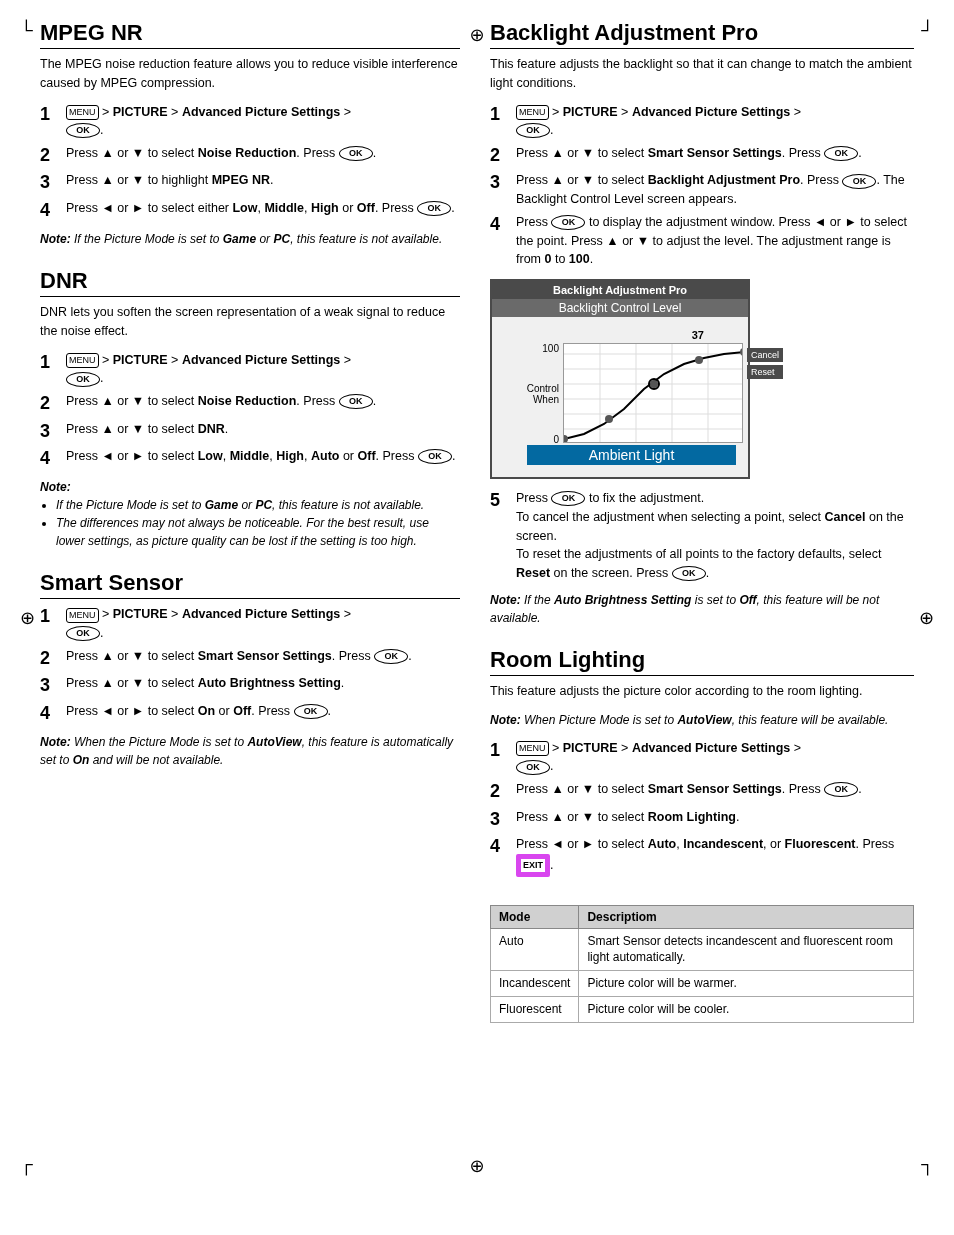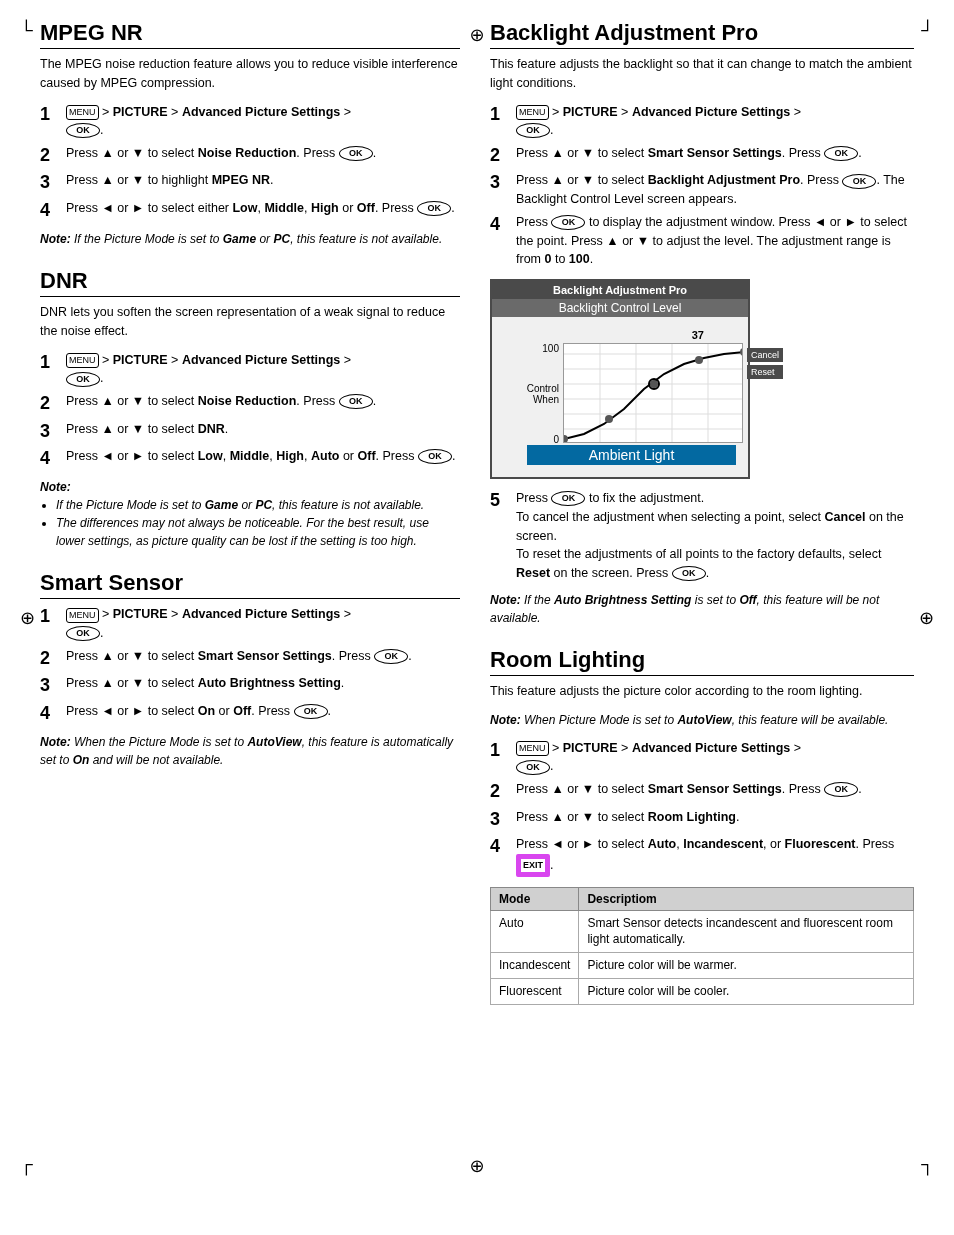--- a/index.html
+++ b/index.html
@@ -229,21 +229,21 @@
       font-size: 14px;
       padding: 2px 0;
       background: #0369a1;
       color: #fff;
     }
 
     
     .mode-table {
       width: 100%;
       border-collapse: collapse;
-      margin-top: 10px;
+      margin-top: 28px;
       font-size: 12px;
       padding-left: 32px;
     }
 
     .mode-table th {
       background: #d0d0d0;
       border: 1px solid #888;
       padding: 4px 8px;
       text-align: left;
       font-weight: bold;

